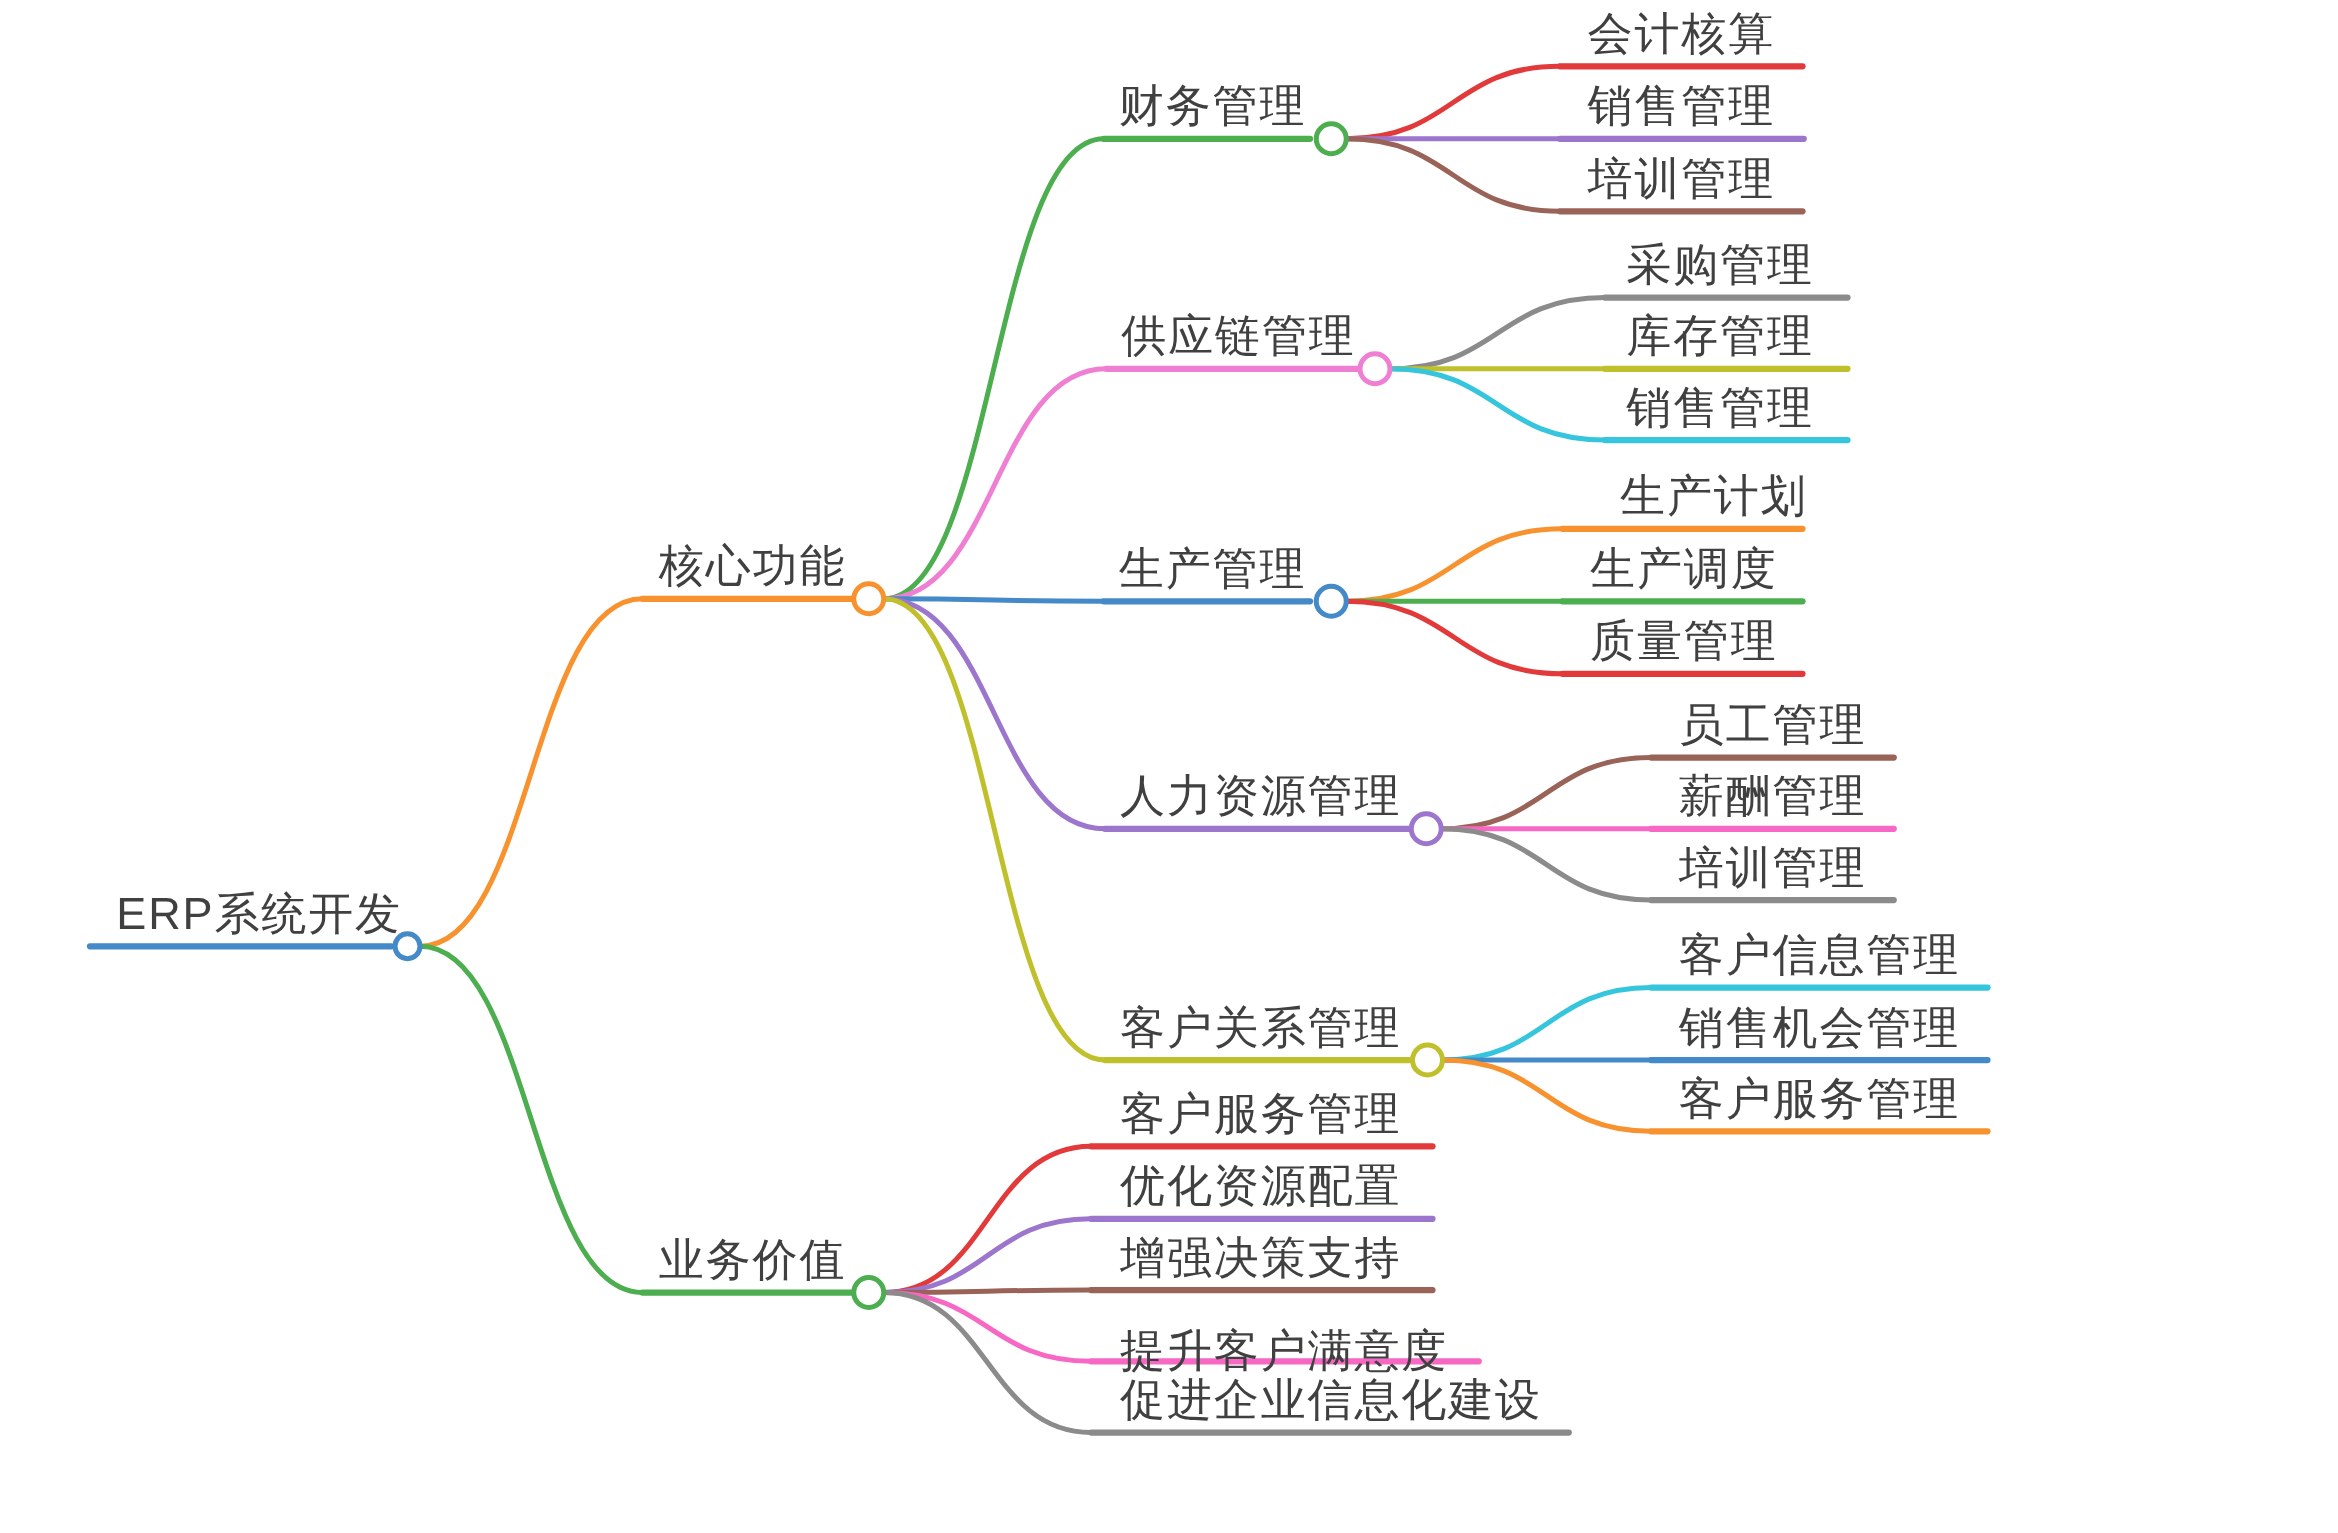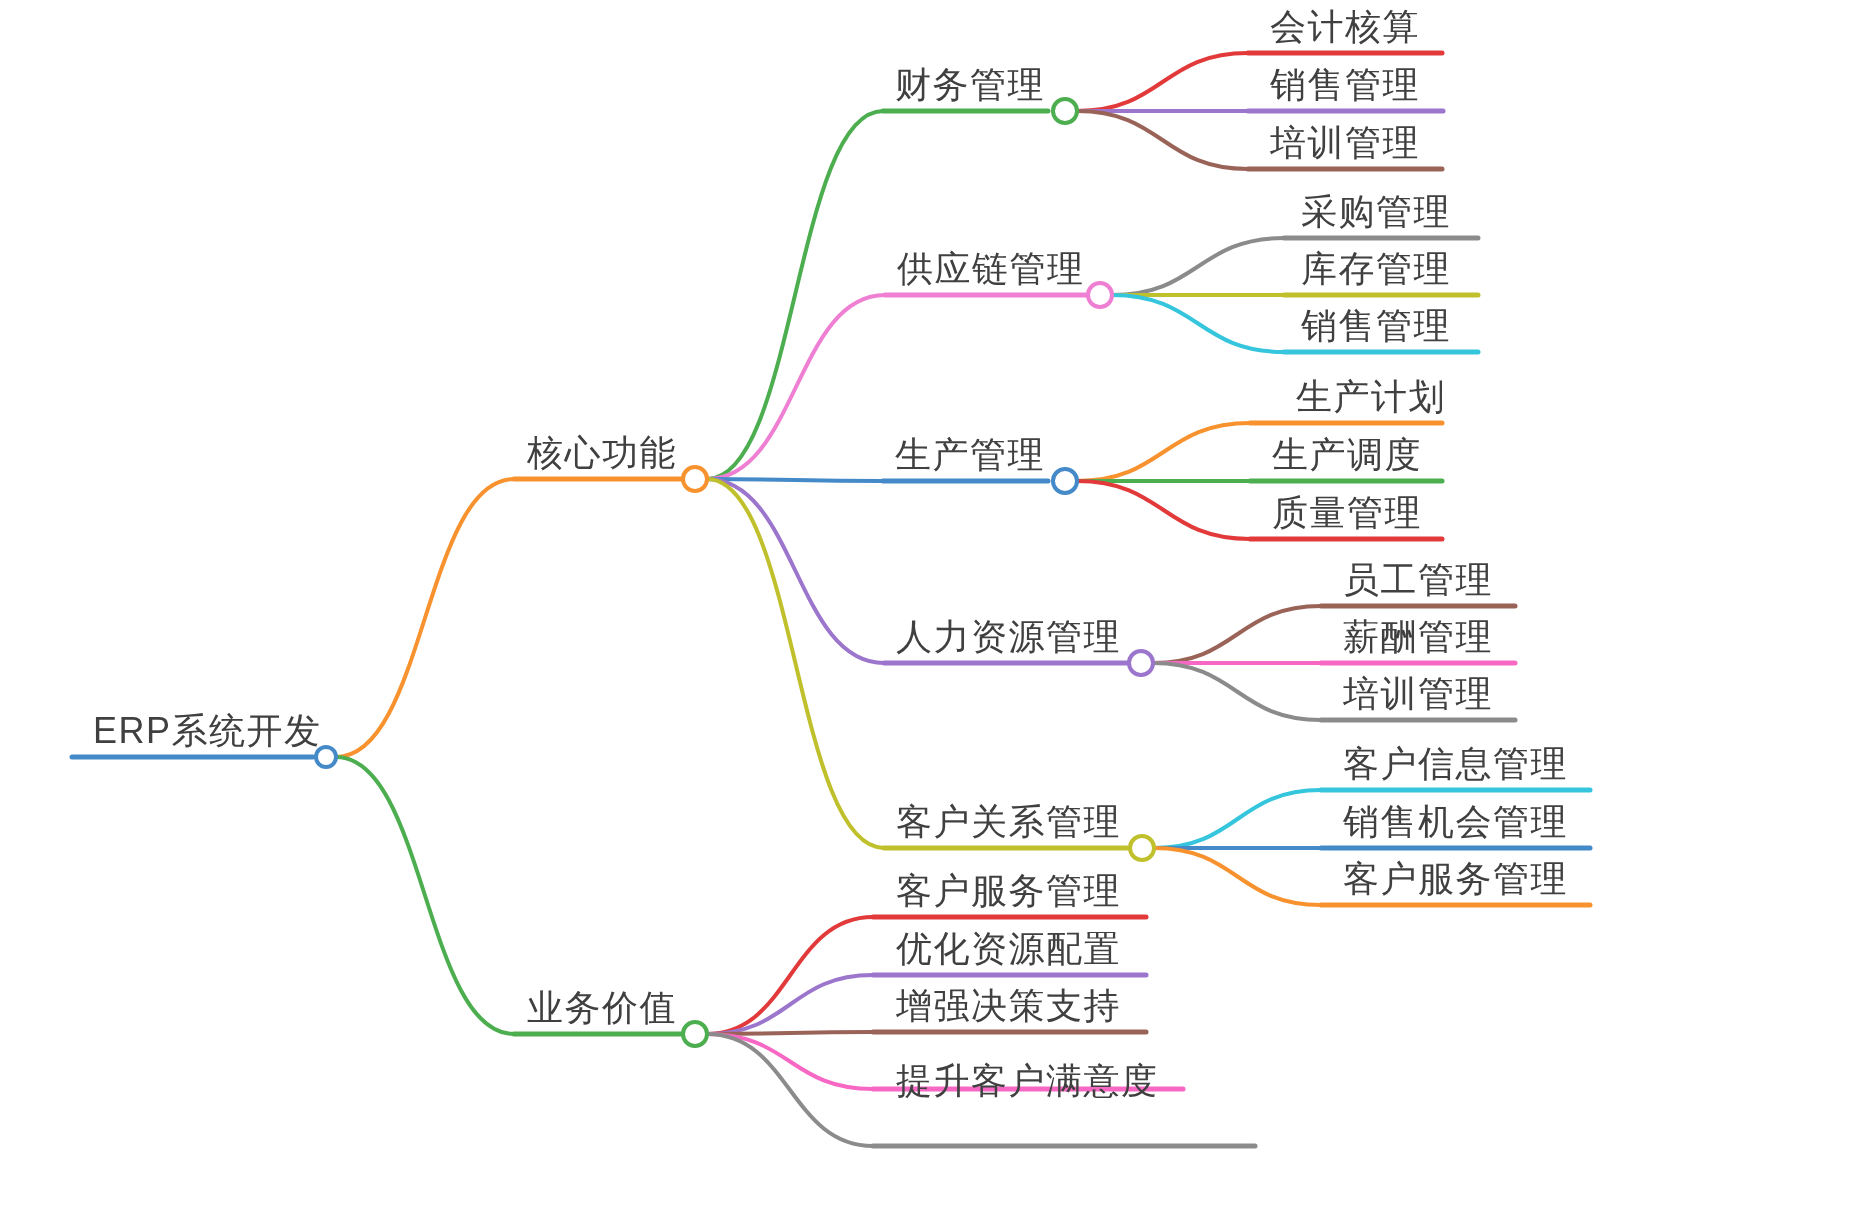--- a/index.html
+++ b/index.html
@@ -111,13 +111,14 @@
     <div class="node-label" style="left: 1343px; top: 560px;">员工管理</div>
     <div class="node-label" style="left: 1343px; top: 617px;">薪酬管理</div>
     <div class="node-label" style="left: 1343px; top: 674px;">培训管理</div>
     <div class="node-label" style="left: 1343px; top: 744px;">客户信息管理</div>
     <div class="node-label" style="left: 1343px; top: 802px;">销售机会管理</div>
     <div class="node-label" style="left: 1343px; top: 859px;">客户服务管理</div>
     <div class="node-label" style="left: 896px; top: 871px;">客户服务管理</div>
     <div class="node-label" style="left: 896px; top: 929px;">优化资源配置</div>
     <div class="node-label" style="left: 896px; top: 986px;">增强决策支持</div>
     <div class="node-label" style="left: 896px; top: 1043px; margin-top: 18px;">提升客户满意度</div>
+    <div class="node-label" style="left: 896px; top: 1100px;">促进企业信息化建设</div>
   </div>
 
 </body></html>

